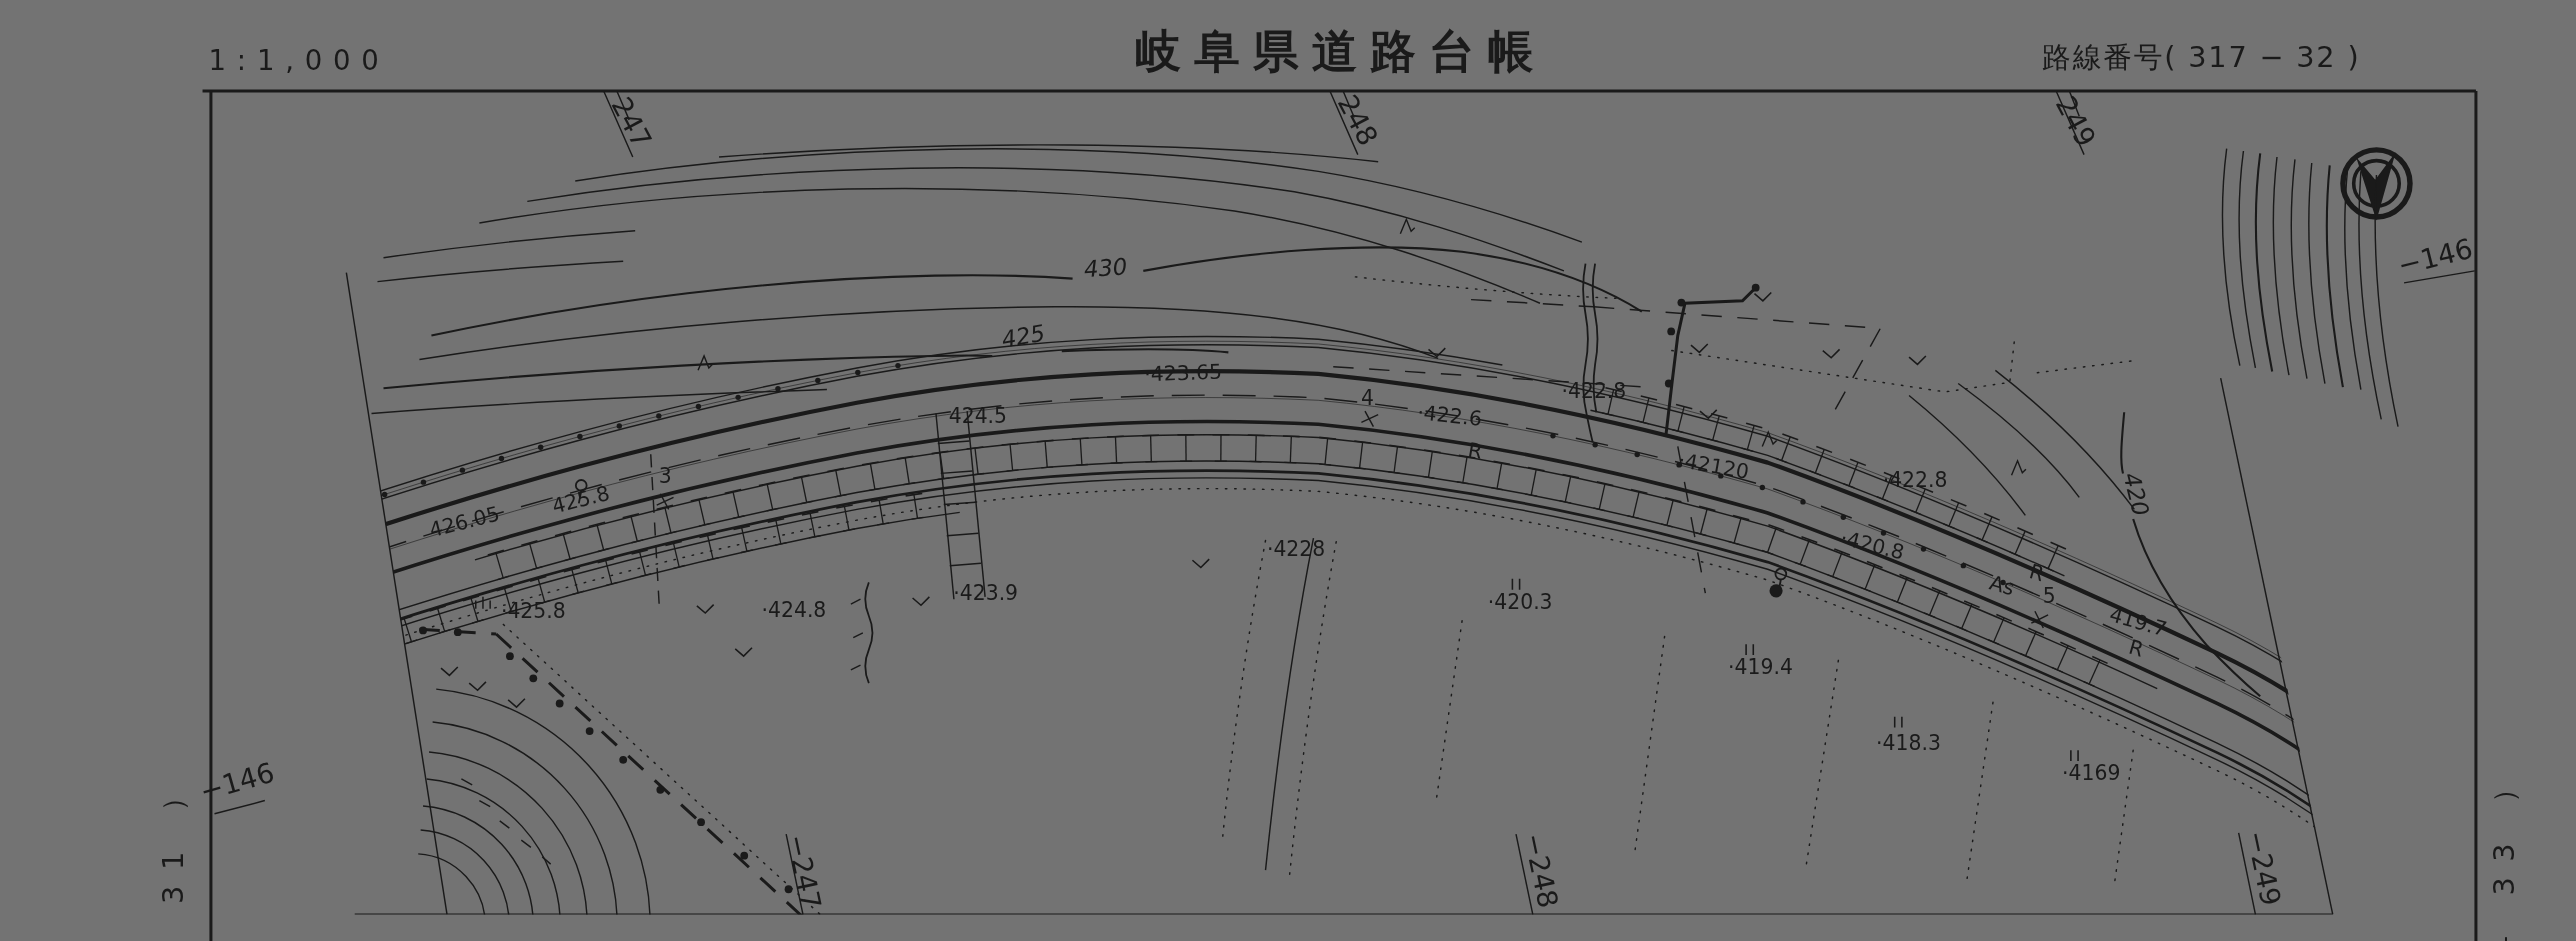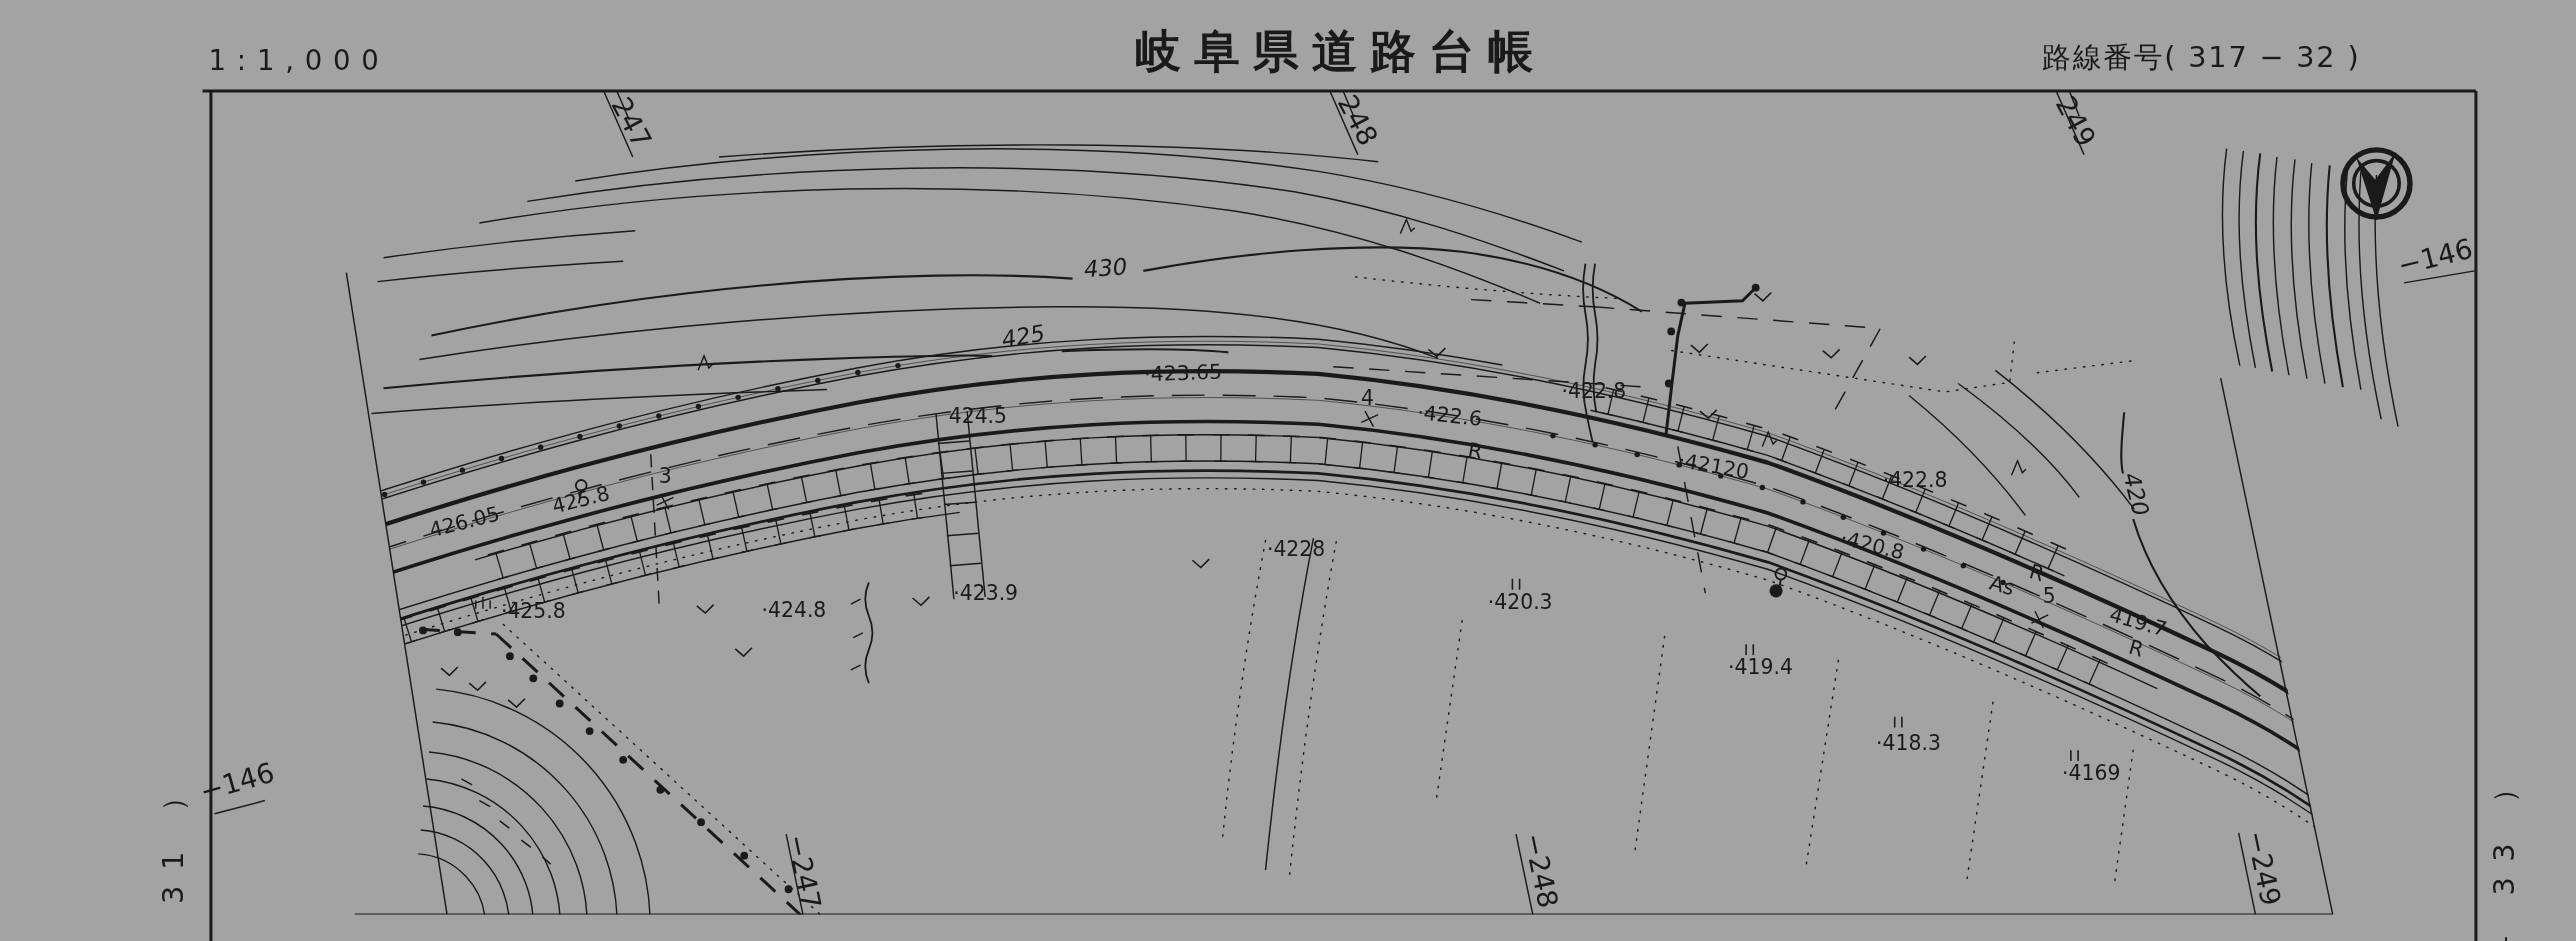--- a/index.html
+++ b/index.html
@@ -1,16 +1,16 @@
 <!DOCTYPE html>
 <html style="font-size:9.6px"><head>
 <meta charset="utf-8">
 <style>
   html,body{margin:0;padding:0;background:#e8e8e4;}
-  #sheet{position:relative;width:2576px;height:942px;background:#a3a3a3;overflow:hidden;
+  #sheet{position:relative;width:2576px;height:942px;background:#737373;overflow:hidden;
          font-family:"DejaVu Sans",sans-serif;color:#1a1a1a;}
   svg{position:absolute;left:0;top:0;}
   svg text{fill:#1a1a1a;}
   .t-title{font-size:76px;font-weight:bold;letter-spacing:22px;font-family:"DejaVu Sans",sans-serif;}
   .t-scale{font-size:46px;letter-spacing:18px;}
   .t-route{font-size:48px;letter-spacing:3px;}
   .p{font-size:34px;}                       
   .h{font-size:46px;}                       
   .c{font-size:38px;font-style:italic;}     
   .m{font-size:48px;letter-spacing:26px;}   

